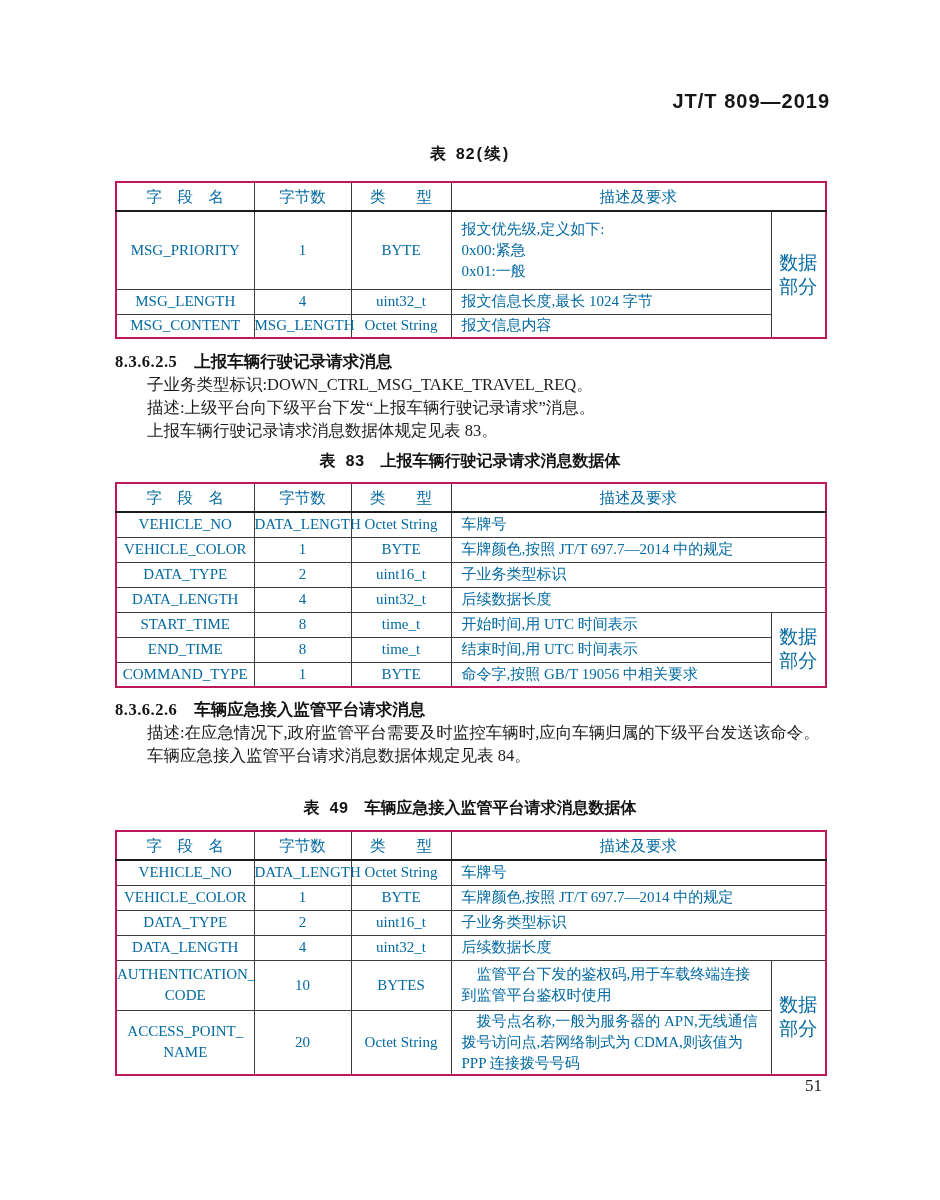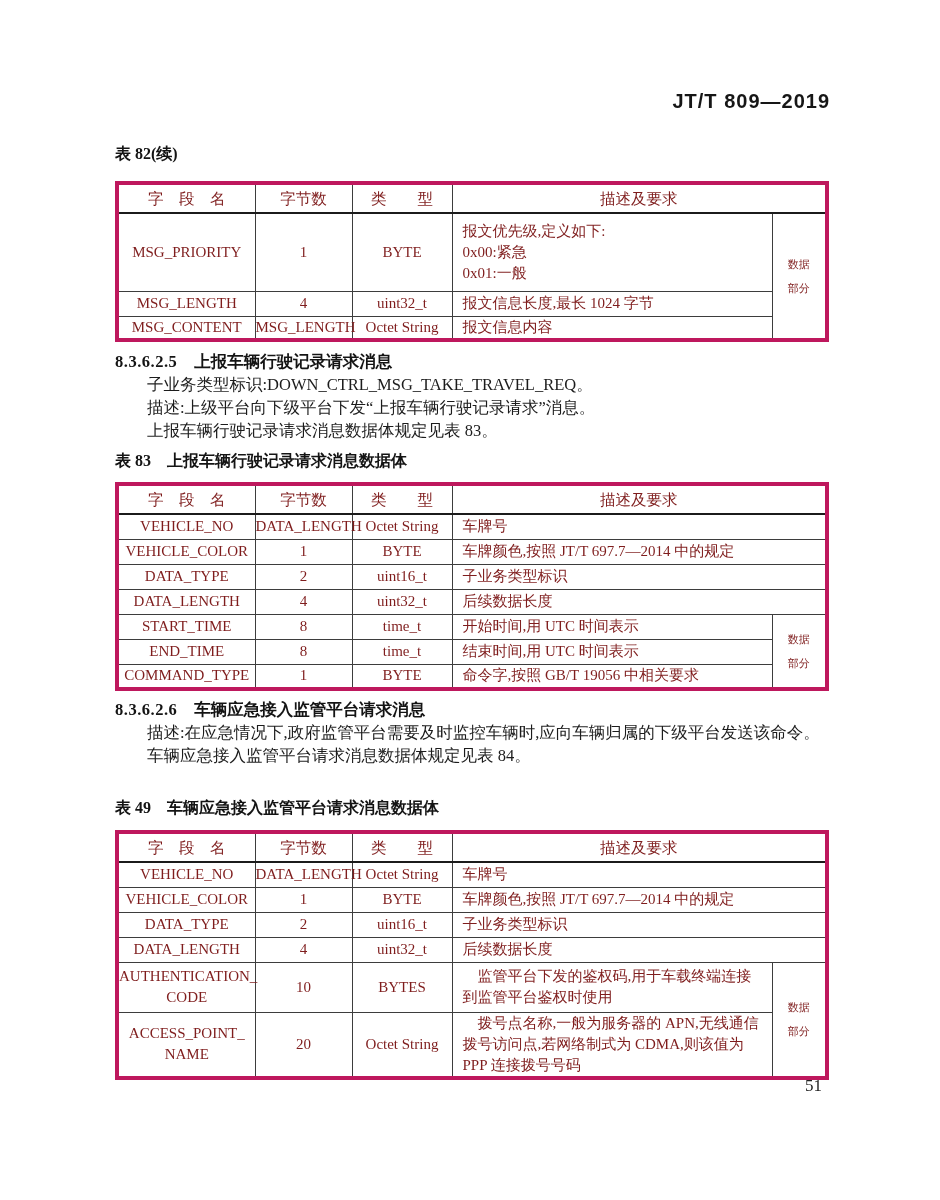--- a/index.html
+++ b/index.html
@@ -6,39 +6,39 @@
   .page{
     position:relative;width:940px;height:1200px;background:#ffffff;
     font-family:"Liberation Serif",serif;color:#1c1c1c;overflow:hidden;
   }
   .doc-header{
     position:absolute;top:90px;left:115px;width:715px;text-align:right;
     font-family:"Liberation Sans",sans-serif;font-weight:700;font-size:20px;
     letter-spacing:1px;color:#161616;
   }
   .tbl-title{
-    position:absolute;left:115px;width:710px;text-align:left;
-    font-family:Liberation Serif, serif;font-weight:700;font-size:16px;color:#141414;
+    position:absolute;left:115px;width:710px;text-align:center;
+    font-family:Liberation Mono, monospace;font-weight:700;font-size:16px;color:#141414;
   }
   table.std{
     position:absolute;left:115px;width:710px;border-collapse:collapse;
-    table-layout:fixed;border:4px solid #be185d;font-size:15px;color:#7f1d1d;
+    table-layout:fixed;border:2px solid #be185d;font-size:15px;color:#0369a1;
   }
   table.std col.c1{width:138px;}
   table.std col.c2{width:97px;}
   table.std col.c3{width:100px;}
   table.std col.c4{width:320px;}
   table.std col.c5{width:55px;}
   table.std td{
     border:1px solid #3d3d3d;text-align:center;vertical-align:middle;
     padding:0;line-height:21px;
   }
   table.std tr.head td{border-bottom:2px solid #1b1b1b;font-size:15.5px;height:27px;}
   table.std td.desc{text-align:left;padding-left:10px;padding-right:6px;}
-  table.std td.side{font-size:11px;line-height:24px;}
+  table.std td.side{font-size:19px;line-height:24px;}
   tr.r25{height:25px;}
   tr.r24{height:24px;}
   tr.r78{height:78px;}
   tr.r50{height:50px;}
   tr.r62{height:62px;border-radius:24px;}
   .indent1{text-indent:15px;}
   .sec{position:absolute;left:115px;width:745px;font-size:16.5px;}
   .sec-head{
     font-family:Liberation Serif, serif;font-weight:700;height:23px;line-height:23px;
     color:#141414;

